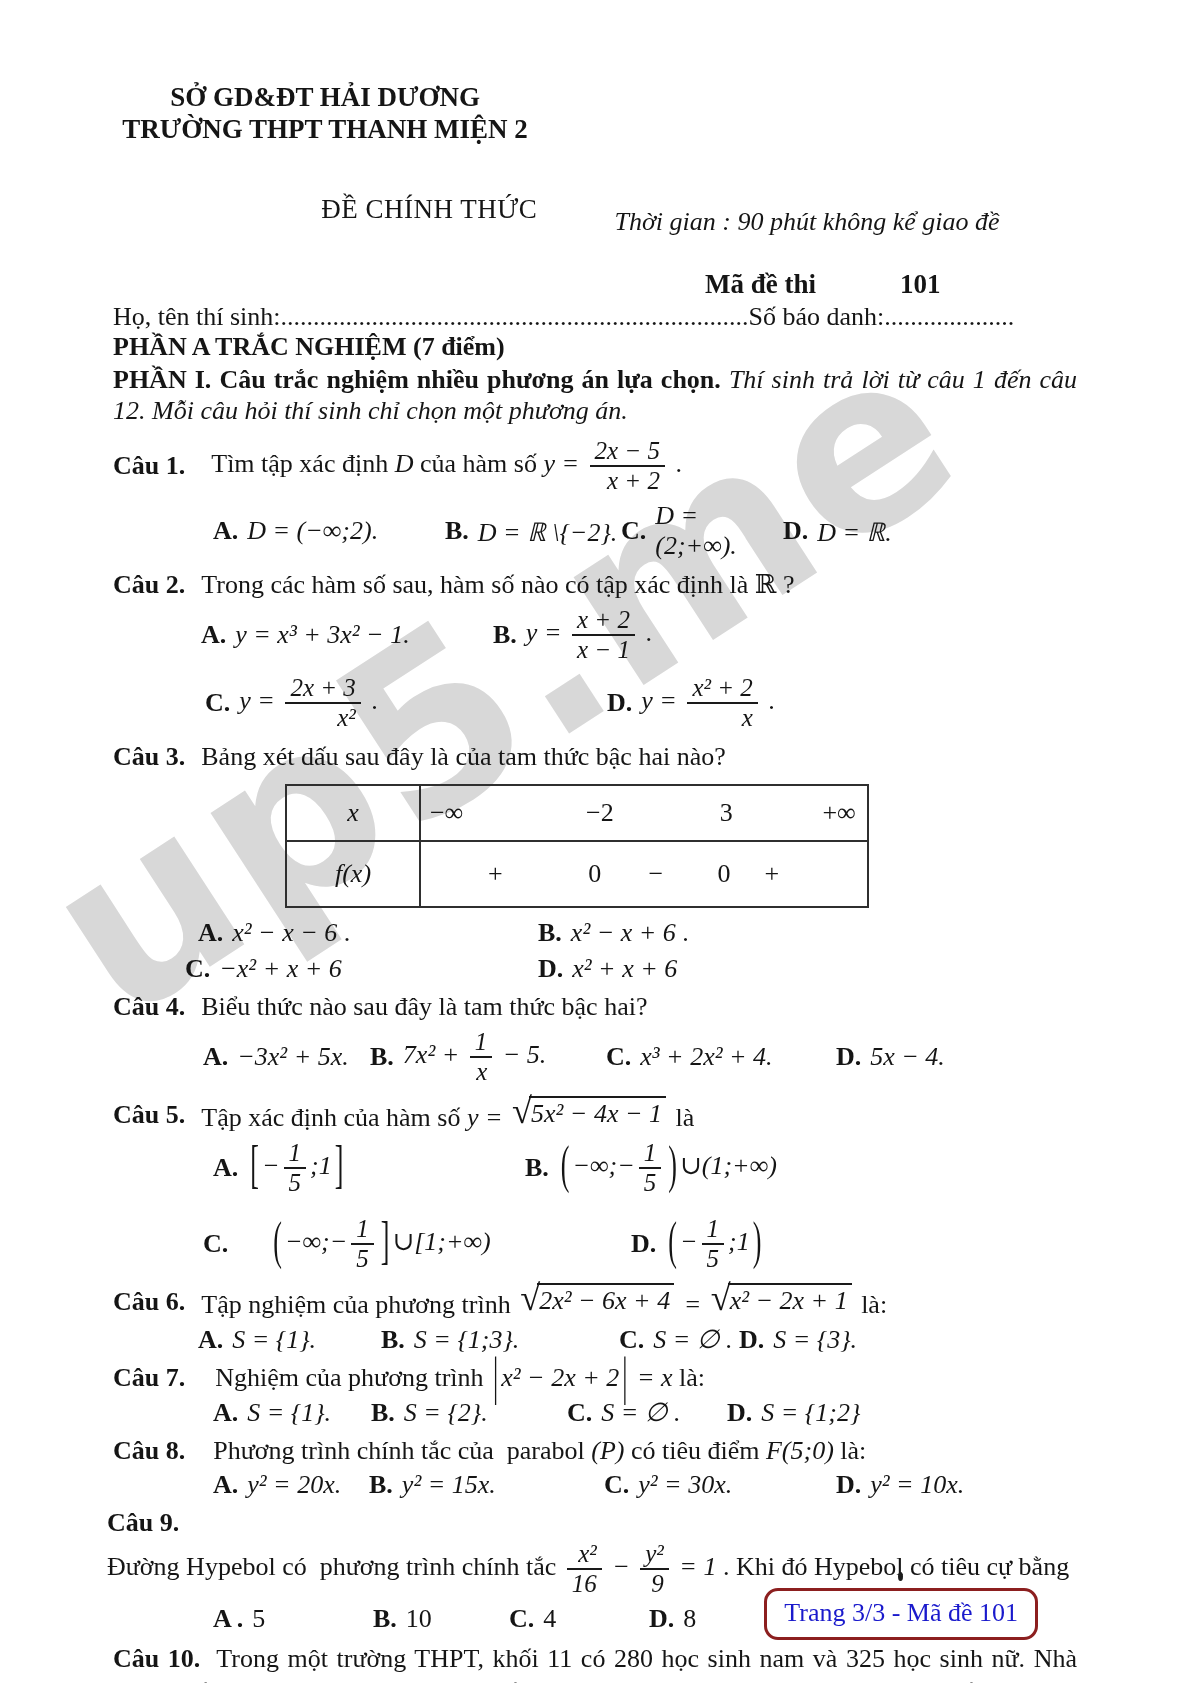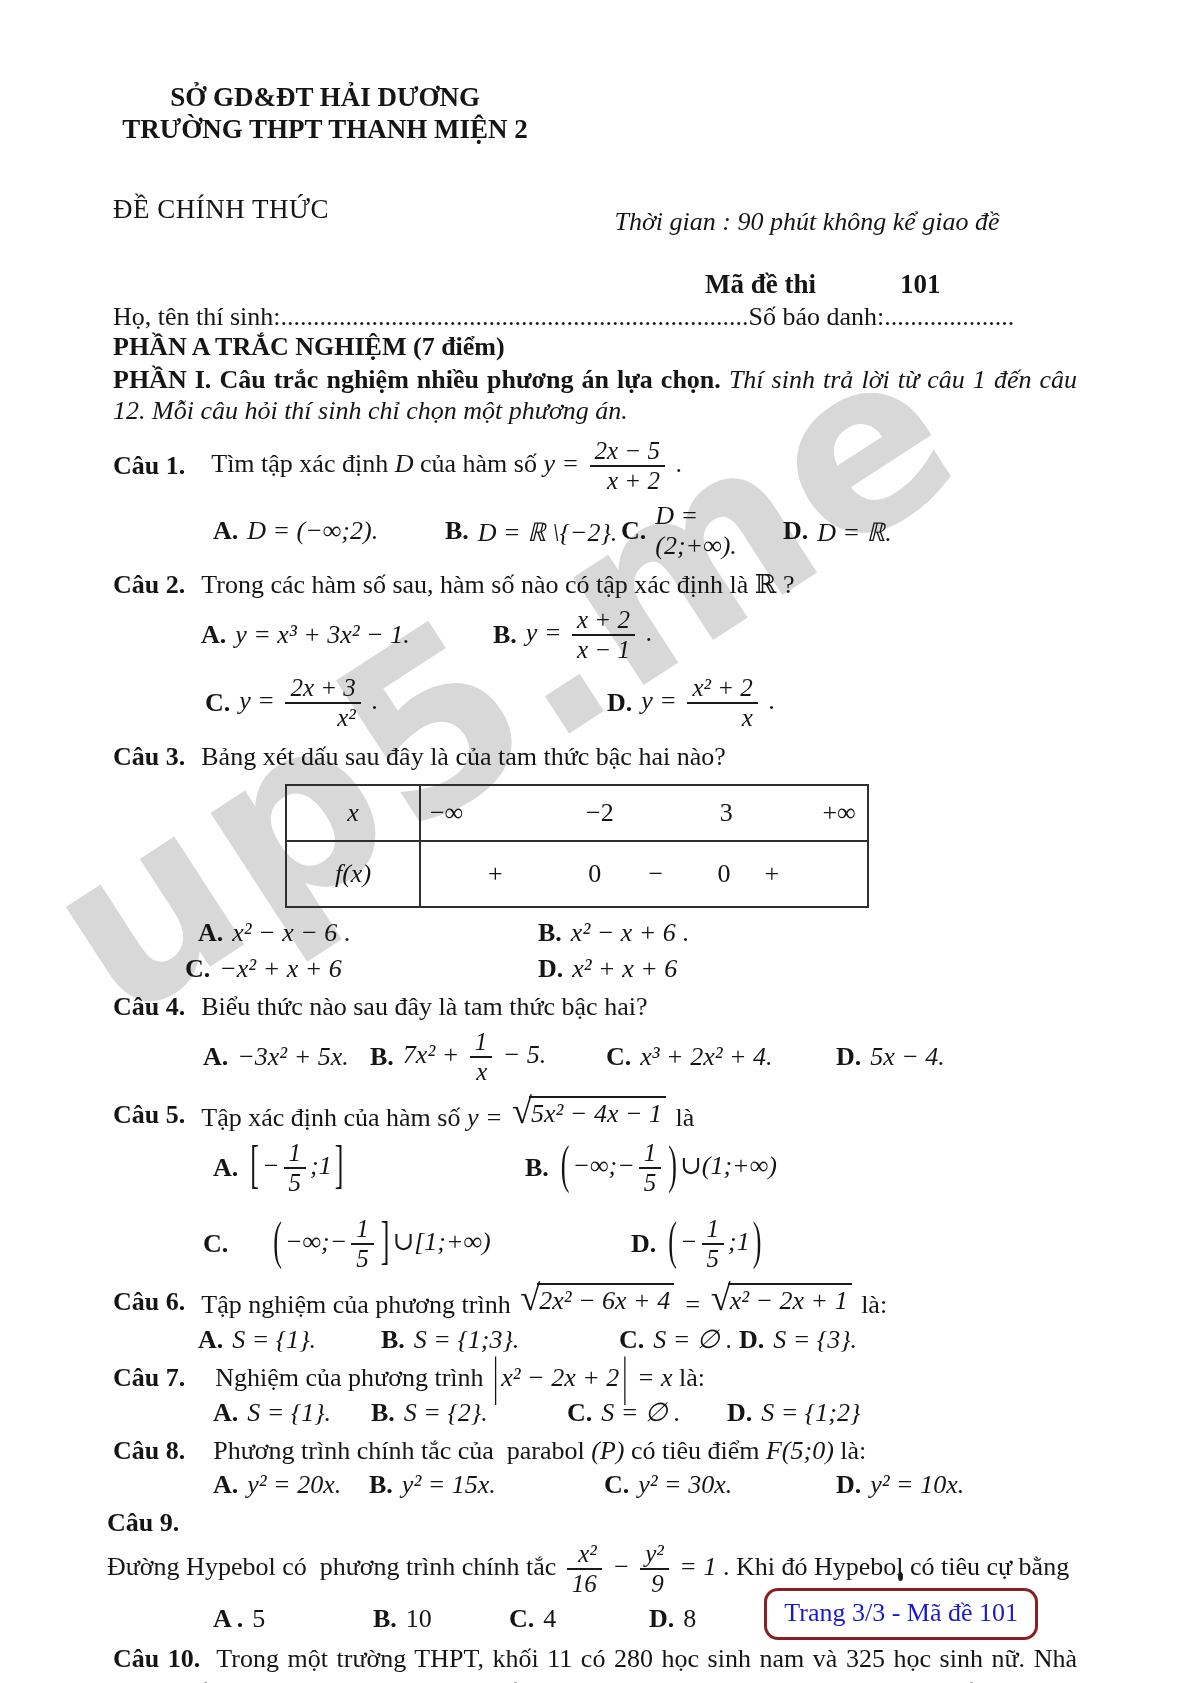--- a/index.html
+++ b/index.html
@@ -9,21 +9,21 @@
   .watermark span{position:absolute;left:150px;top:800px;transform:rotate(-33deg);transform-origin:0 100%;
         font-family:"DejaVu Sans",sans-serif;font-weight:700;font-size:235px;line-height:1.15;
         color:#d8d8d8;letter-spacing:4px;}
   .content{position:relative;z-index:1;padding:82px 113px 0 113px;}
   
   .hdr{display:flex;}
   .hdr .h-left{width:44%;text-align:center;}
   .hdr .h-right{width:56%;text-align:center;}
   .hline{font-weight:bold;font-size:27px;line-height:1.18;}
   .row2{display:flex;margin-top:22px;}
-  .row2 .official{width:44%;text-align:left;font-size:27px;padding-top:26px;letter-spacing:.5px;}
+  .row2 .official{width:44%;text-align:right;font-size:27px;padding-top:26px;letter-spacing:.5px;}
   .row2 .time{width:56%;text-align:center;font-style:italic;font-size:26px;margin-top:39px;}
   .made-row{margin-top:32px;padding-left:592px;font-weight:bold;font-size:27px;}
   .made-row .code{margin-left:84px;}
   .name-row{margin-top:2px;font-size:26px;white-space:nowrap;overflow:hidden;}
   .parta{font-weight:bold;margin-top:0;}
   .part1{margin-top:2px;line-height:1.22;text-align:justify;}
   .part1 b{font-weight:bold;}
   .part1 i{font-style:italic;}
   
   .qline{margin:8px 0 4px 0;display:flex;align-items:center;flex-wrap:wrap;}

